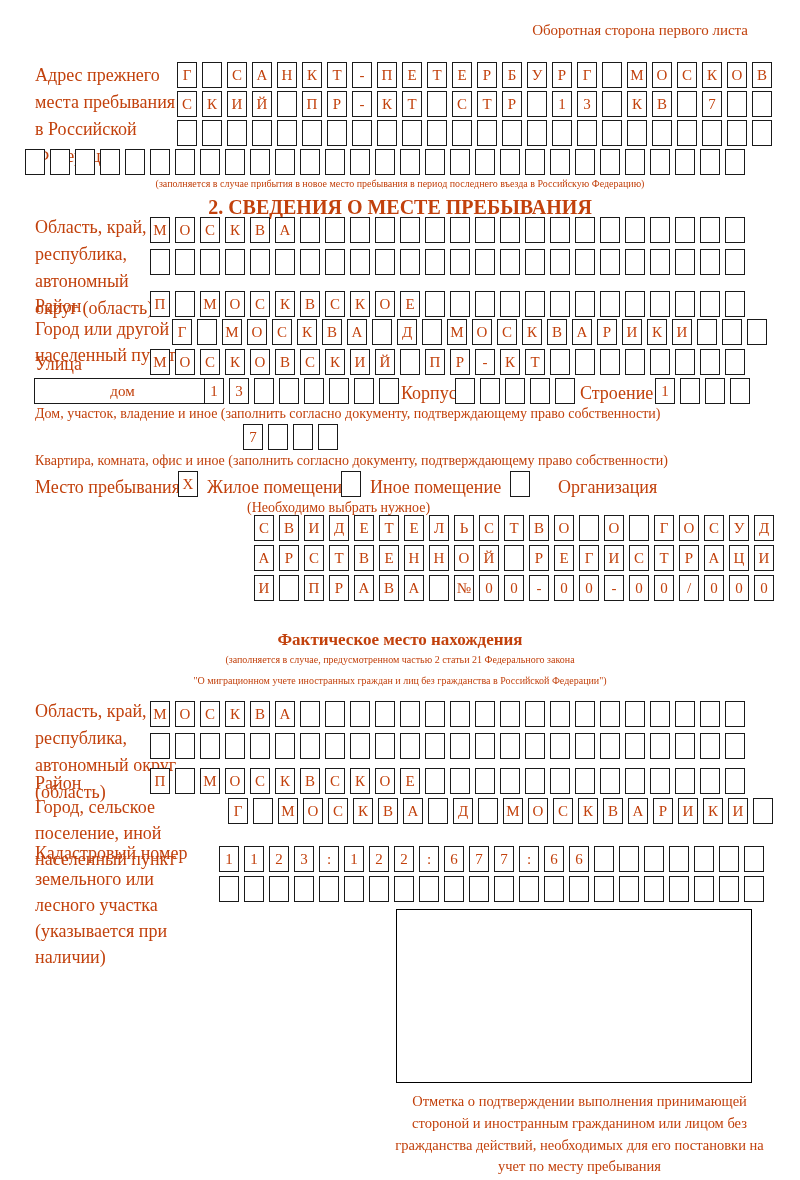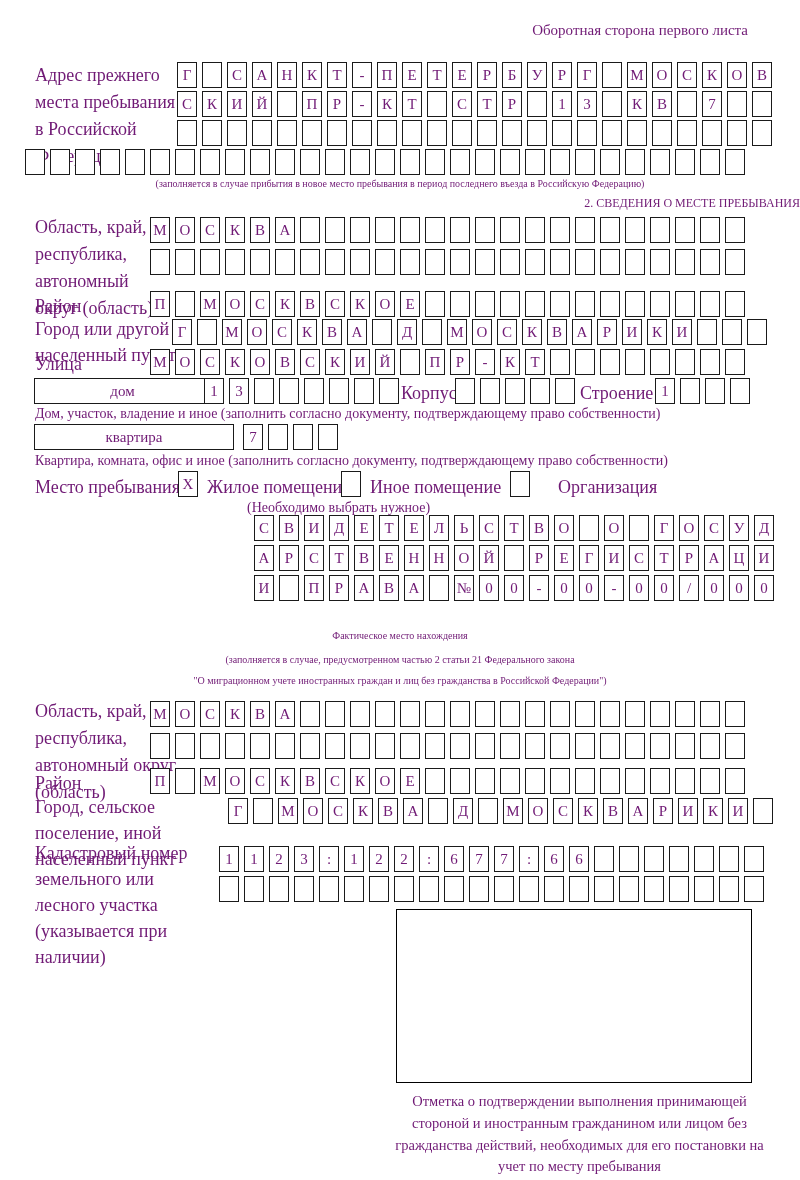--- a/index.html
+++ b/index.html
@@ -1,26 +1,26 @@
 <!DOCTYPE html>
 <html><head>
 <meta charset="utf-8">
 <style>
   html,body { margin:0; padding:0; background:#ffffff; }
   .page {
     position:relative; width:800px; height:1180px; background:#ffffff;
-    color:#701a75; font-family:"Liberation Serif","DejaVu Serif",serif;
+    color:#c2410c; font-family:"Liberation Serif","DejaVu Serif",serif;
     overflow:hidden;
   }
   .abs { position:absolute; }
   .lbl { font-size:18px; line-height:1.5; }
   .cap { font-size:14px; }
   .corner { font-size:15px; }
-  .title { font-weight:normal; font-size:12px; text-align:right; width:100%; }
-  .subtitle { font-weight:normal; font-size:10px; text-align:center; width:100%; }
+  .title { font-weight:bold; font-size:20px; text-align:center; width:100%; }
+  .subtitle { font-weight:bold; font-size:17px; text-align:center; width:100%; }
   .centernote { font-size:10px; text-align:center; width:100%; }
   .boxes { display:flex; gap:5px; }
   .cbox {
     box-sizing:border-box; width:20px; height:26px; flex:0 0 20px;
     border:1.5px solid #1a1a1a; background:#fff;
     display:flex; align-items:center; justify-content:center;
     font-size:15px; line-height:1;
   }
   .typebox {
     box-sizing:border-box; height:26px; border:1.5px solid #1a1a1a;
@@ -311,21 +311,20 @@
     </div>
   <div class="abs lbl" style="left:580px; top:380px;">Строение</div>
   <div class="abs boxes" style="left:655px; top:378px;">
       <span class="cbox">1</span>
       <span class="cbox"></span>
       <span class="cbox"></span>
       <span class="cbox"></span>
     </div>
   <div class="abs cap" style="left:35px; top:406px;">Дом, участок, владение и иное (заполнить согласно документу, подтверждающему право собственности)</div>
 
-  <div class="abs typebox" style="left:34px; top:424px; width:200px;">квартира</div>
   <div class="abs boxes" style="left:243px; top:424px;">
       <span class="cbox">7</span>
       <span class="cbox"></span>
       <span class="cbox"></span>
       <span class="cbox"></span>
     </div>
   <div class="abs cap" style="left:35px; top:453px;">Квартира, комната, офис и иное (заполнить согласно документу, подтверждающему право собственности)</div>
 
   <div class="abs lbl" style="left:35px; top:474px;">Место пребывания:</div>
   <div class="abs cbox" style="left:178px; top:471px;">X</div>

